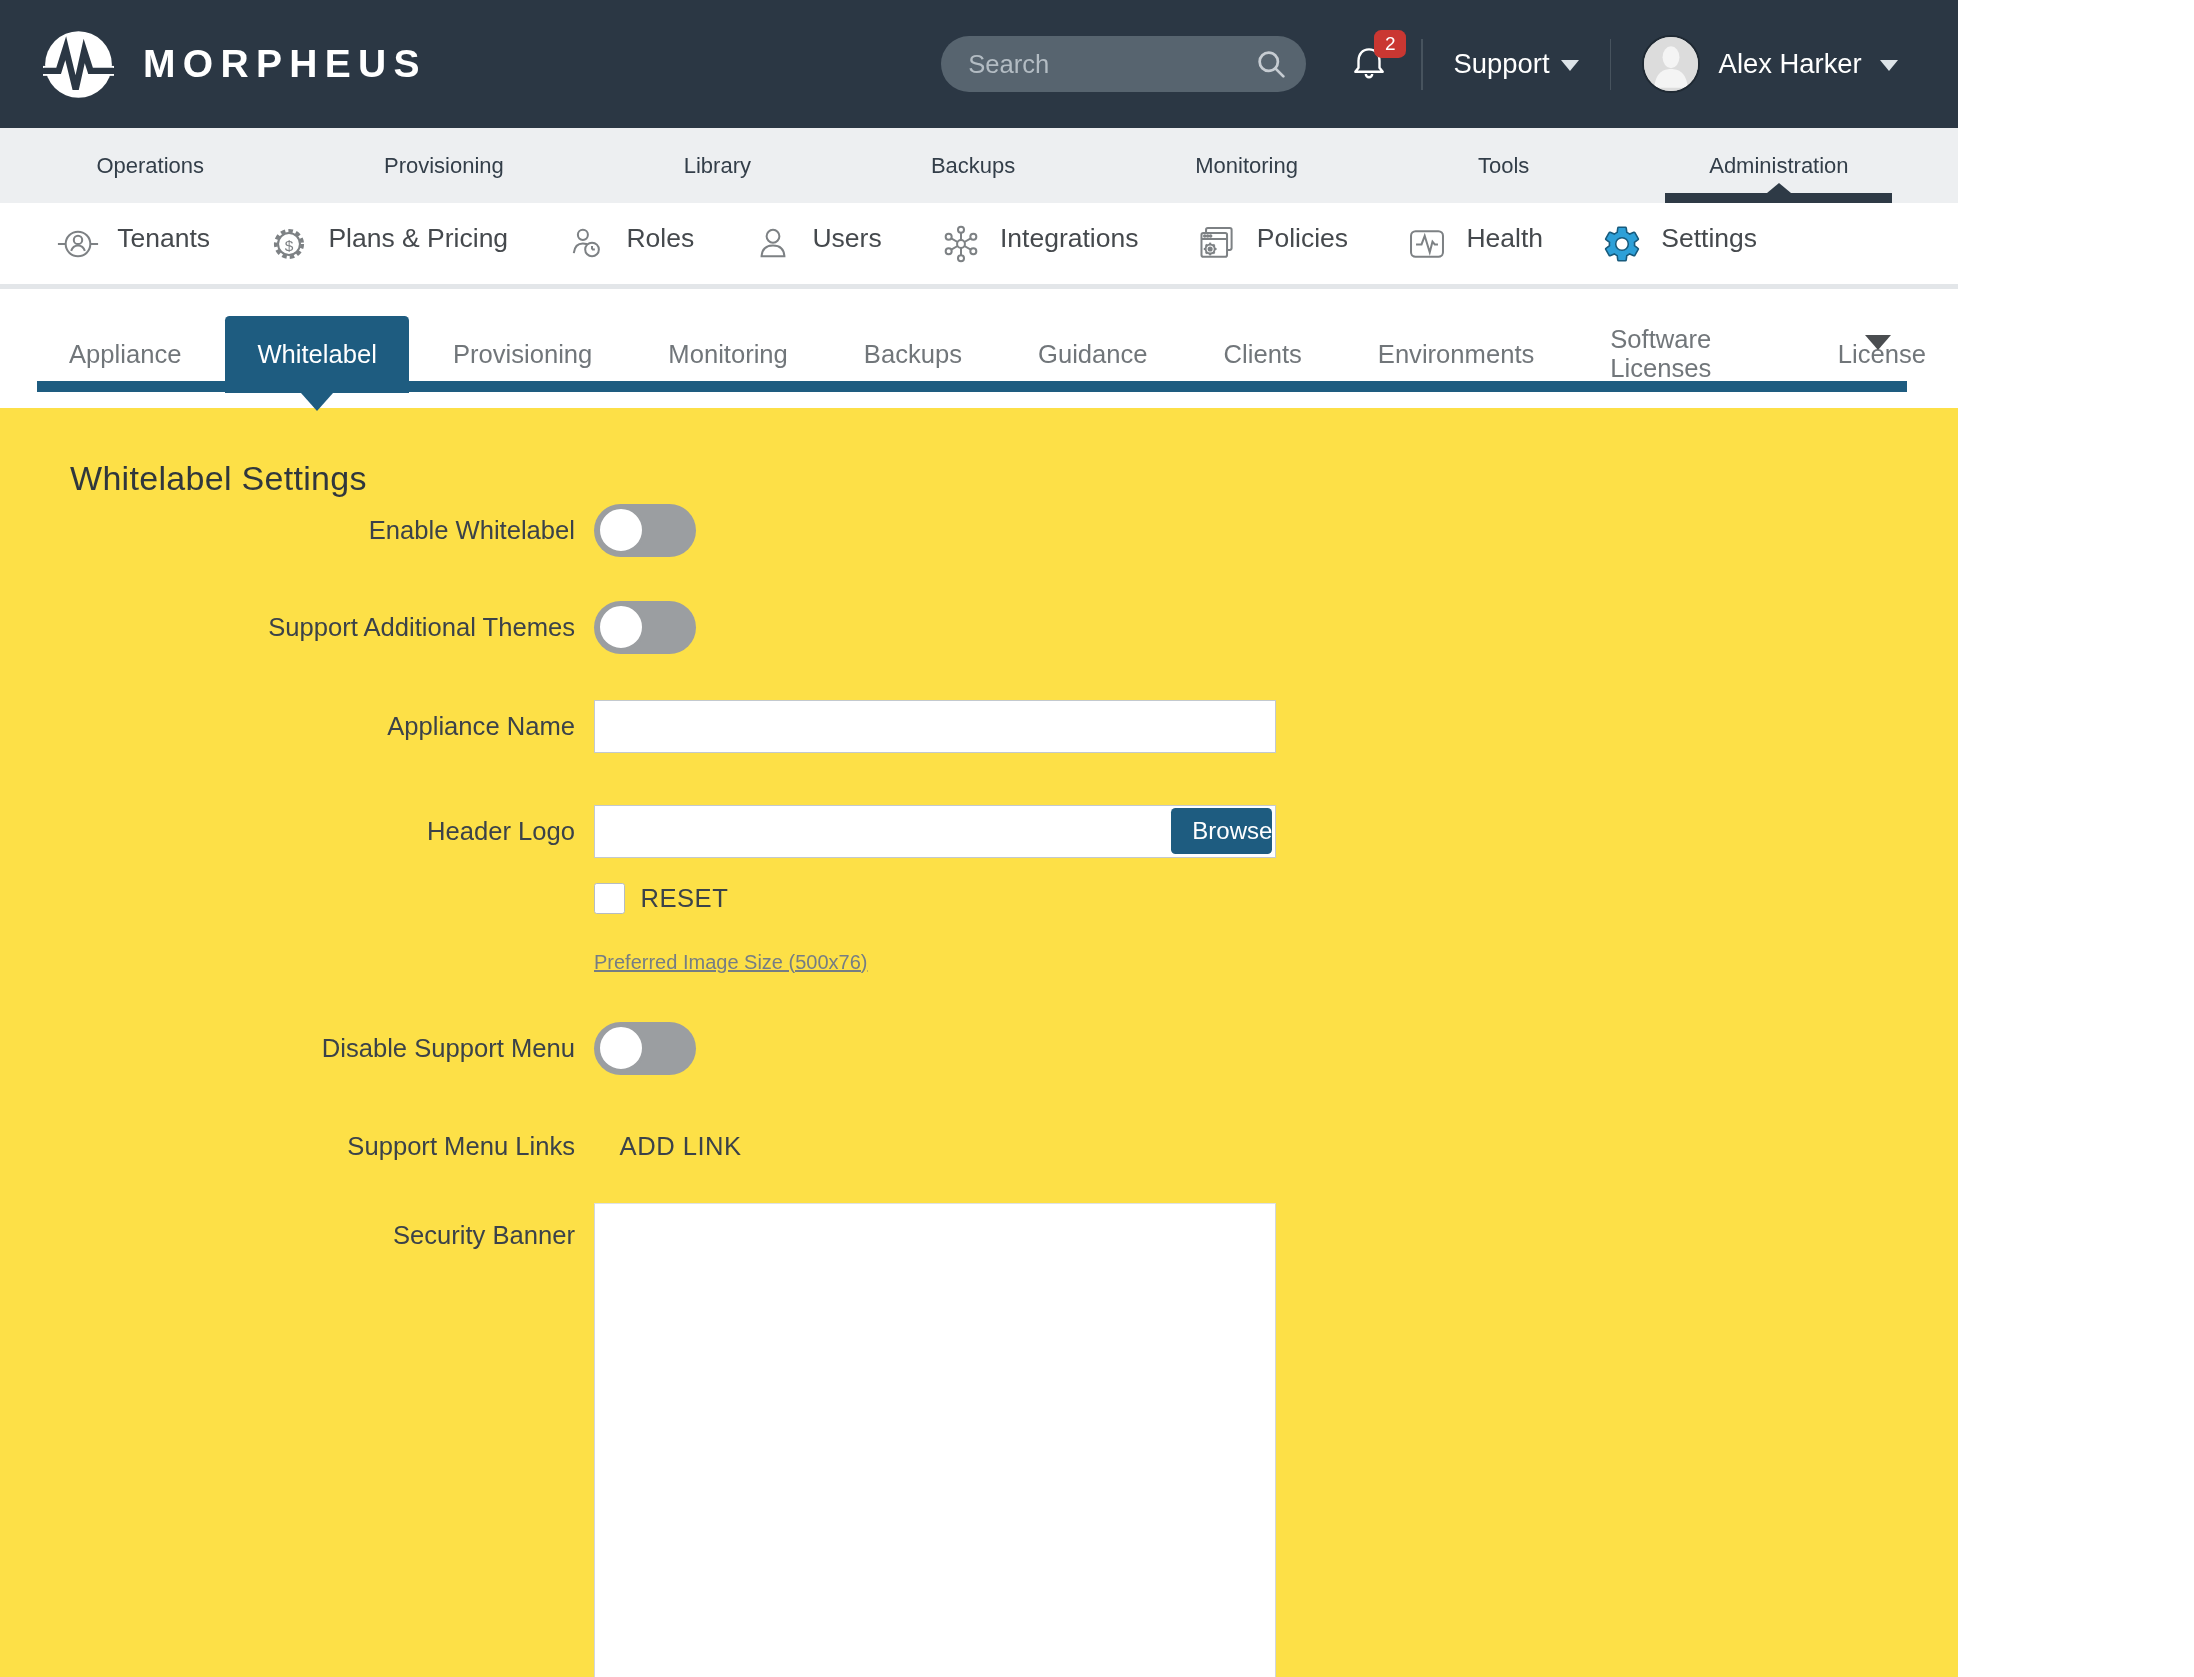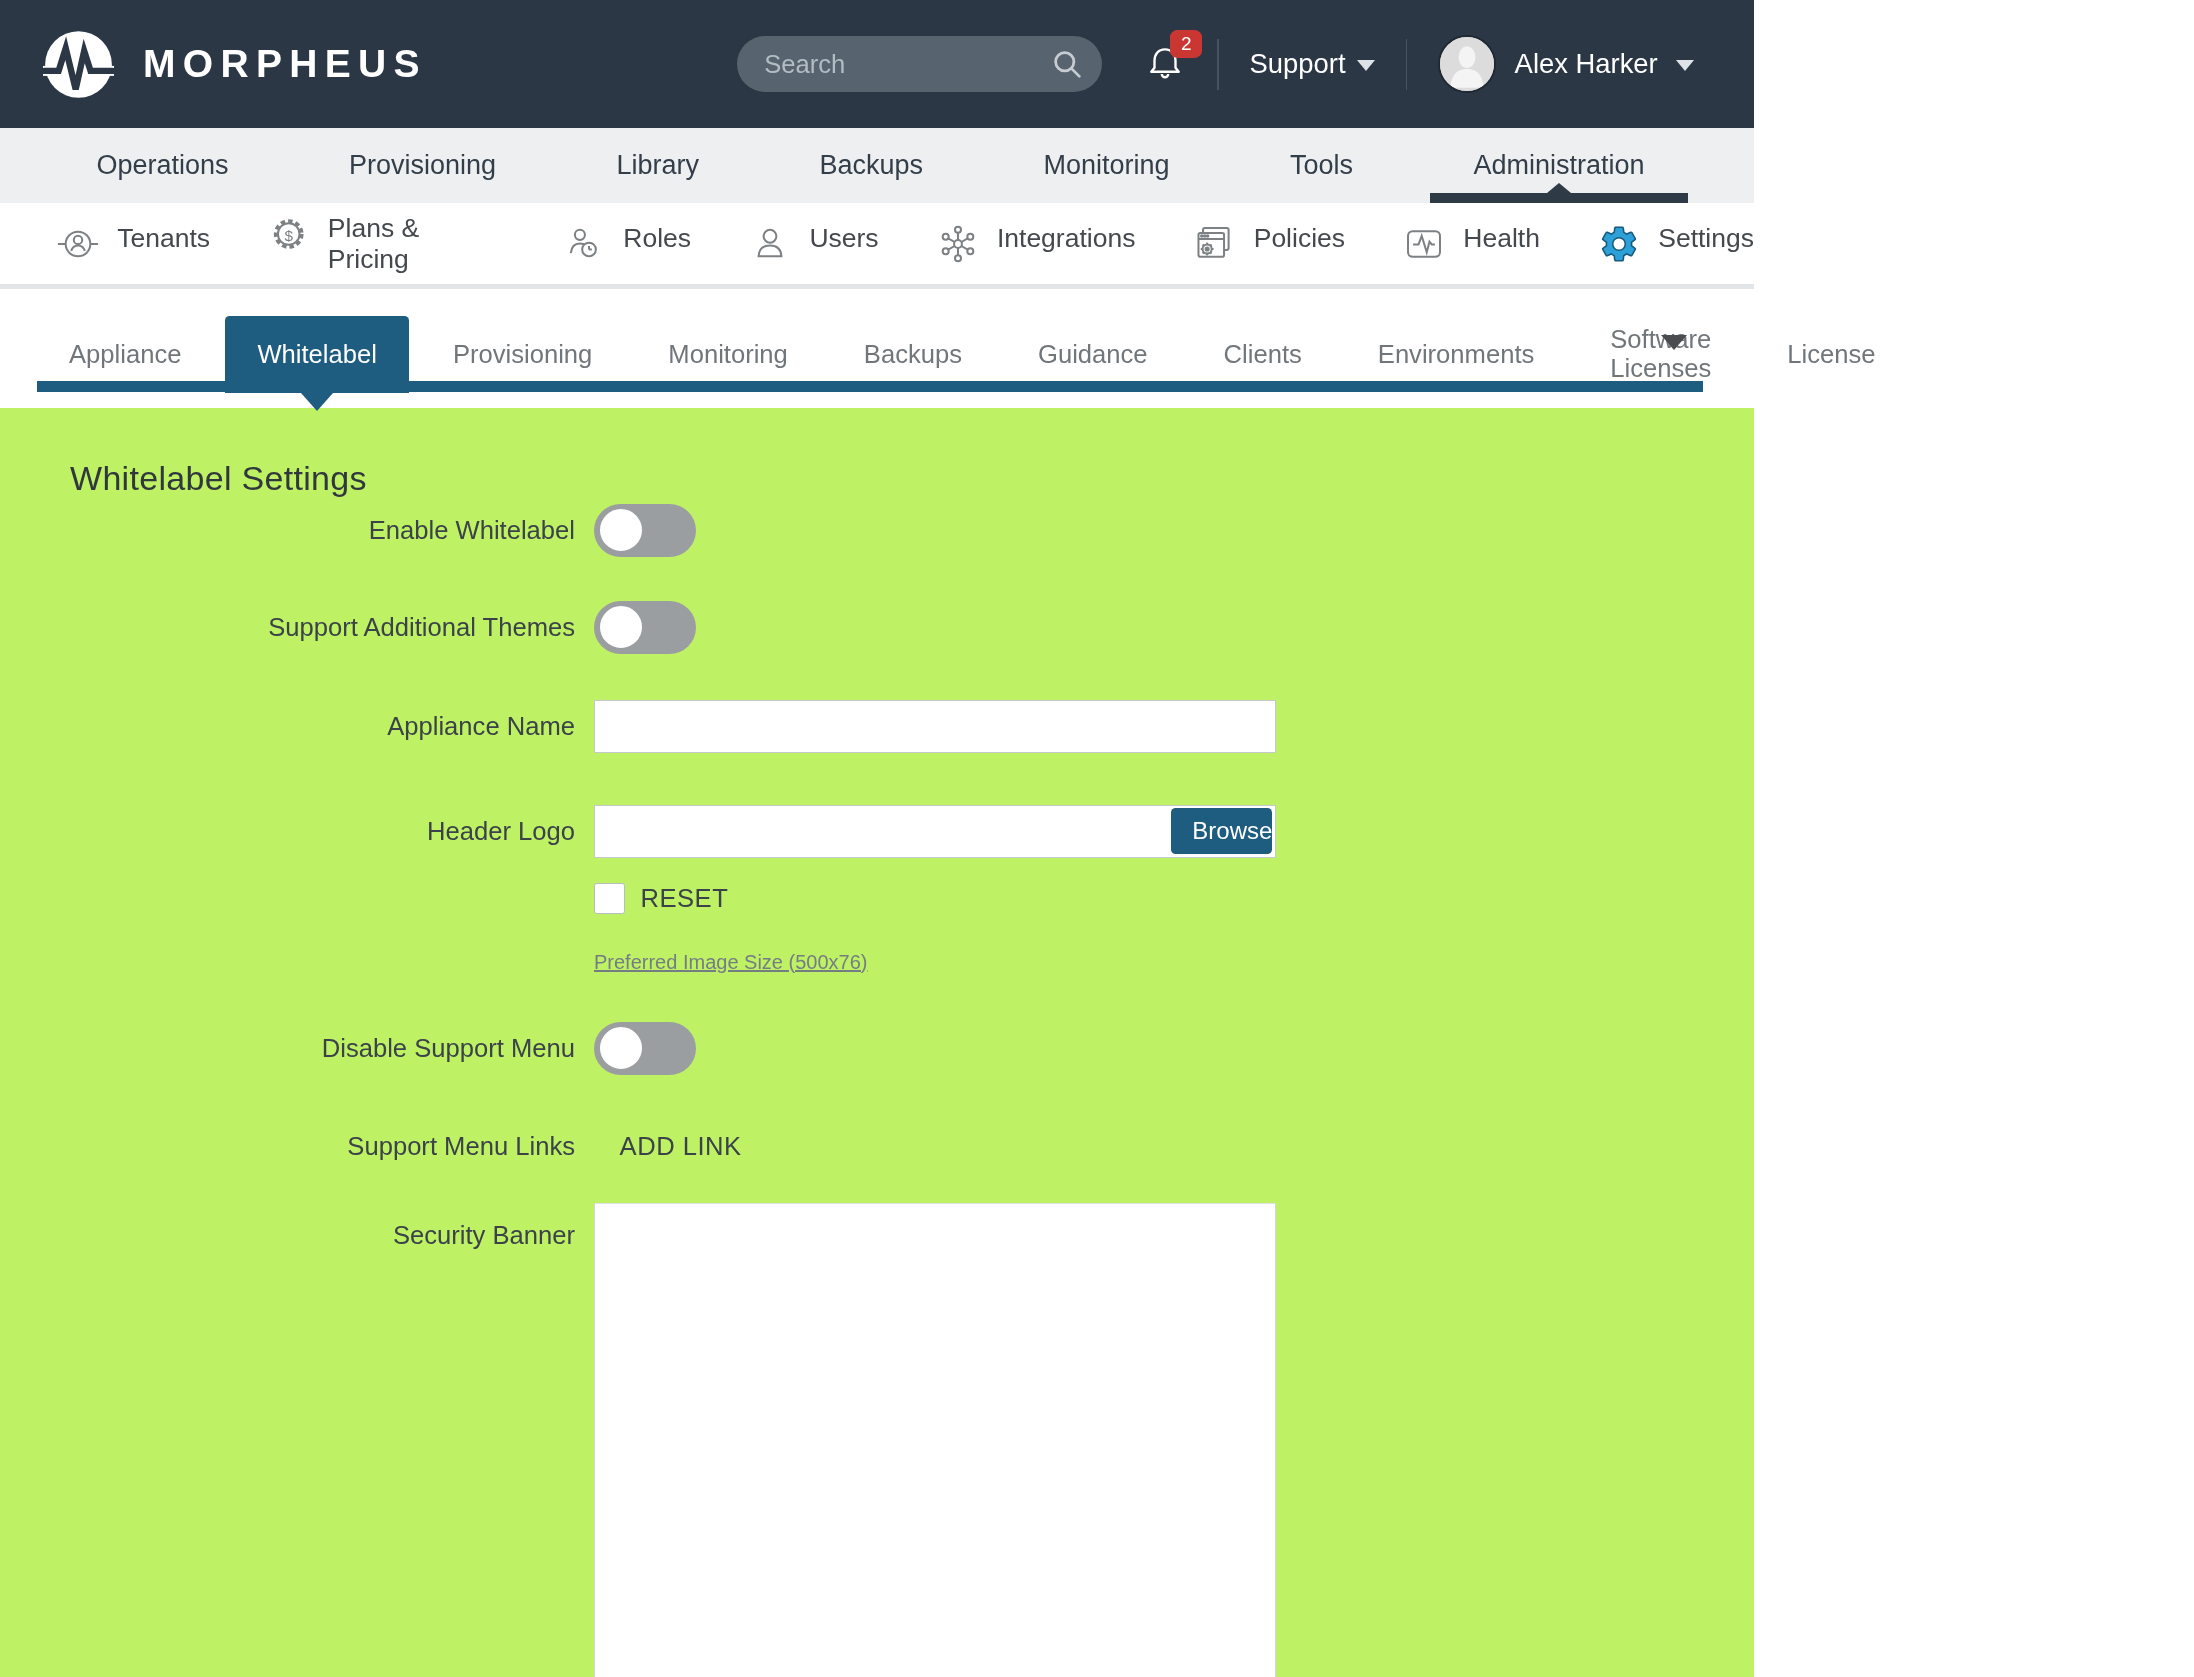--- a/index.html
+++ b/index.html
@@ -1,18 +1,18 @@
 <!DOCTYPE html>
 <html style="font-size:14.6px"><head>
 <meta charset="utf-8">
 <style>
   * { margin:0; padding:0; box-sizing:border-box; }
   html,body { background:#fff; }
   body { font-family:"Liberation Sans", sans-serif; width:2195px; height:1678px; overflow:hidden; }
-  .page { position:relative; width:1754px; height:1678px; background:#bef264; }
+  .page { position:relative; width:1958px; height:1678px; background:#fde047; }
 
   
   .app-header { height:128px; background:#2b3744; display:flex; align-items:center; padding:0 60px 0 43px; }
   .brand { display:flex; align-items:center; gap:29px; cursor:pointer; }
   .brand-logo { width:71px; height:71px; }
   .brand-name { color:#fff; font-size:39px; font-weight:700; letter-spacing:7.3px; }
   .header-spacer { flex:1; }
   .search-box { position:relative; width:365px; height:56px; background:#57646f; border-radius:28px; display:flex; align-items:center; }
   .search-box input { flex:1; background:transparent; border:none; outline:none; color:#e8ecef; font-size:25.6px; padding:0 55px 0 27.4px; font-family:"Liberation Sans", sans-serif; }
   .search-box input::placeholder { color:#b3bcc3; }
@@ -24,21 +24,21 @@
   .support-menu { display:flex; align-items:center; gap:11px; cursor:pointer; }
   .support-menu span { color:#fff; font-size:27.4px; }
   .caret-light { width:0; height:0; border-left:9.1px solid transparent; border-right:9.1px solid transparent; border-top:11px solid #dde3e8; margin-top:3.7px; }
   .user-menu { display:flex; align-items:center; gap:18.3px; cursor:pointer; }
   .avatar { width:58px; height:58px; border-radius:50%; background:#dcdcdc; border:2.7px solid #1f2933; overflow:hidden; display:block; }
   .user-name { color:#fff; font-size:27.4px; }
 
   
   .main-nav { height:75px; background:#edeff1; display:flex; align-items:center; justify-content:space-between; padding:0 82px 0 69px; }
   .mn-item { position:relative; height:75px; display:flex; align-items:center; padding:0 27.4px; cursor:pointer; }
-  .mn-item span { color:#333e49; font-size:27px; }
+  .mn-item span { color:#333e49; font-size:22px; }
   .mn-item.active .active-bar { position:absolute; left:-16.4px; right:-16.4px; bottom:0; height:10px; background:#2e3a46; }
   .mn-item.active .active-notch { position:absolute; left:50%; transform:translateX(-50%); bottom:10px; width:0; height:0; border-left:12px solid transparent; border-right:12px solid transparent; border-bottom:10px solid #2e3a46; }
 
   
   .sub-nav { height:86px; background:#fff; border-bottom:5.5px solid #e3e6e9; display:flex; align-items:center; padding-left:57px; gap:58px; }
   .sn-item { display:flex; gap:18.3px; cursor:pointer; }
   .sn-item svg { width:42px; height:42px; display:block; }
   .sn-item span { color:#45494d; font-size:26.5px; }
 
   

